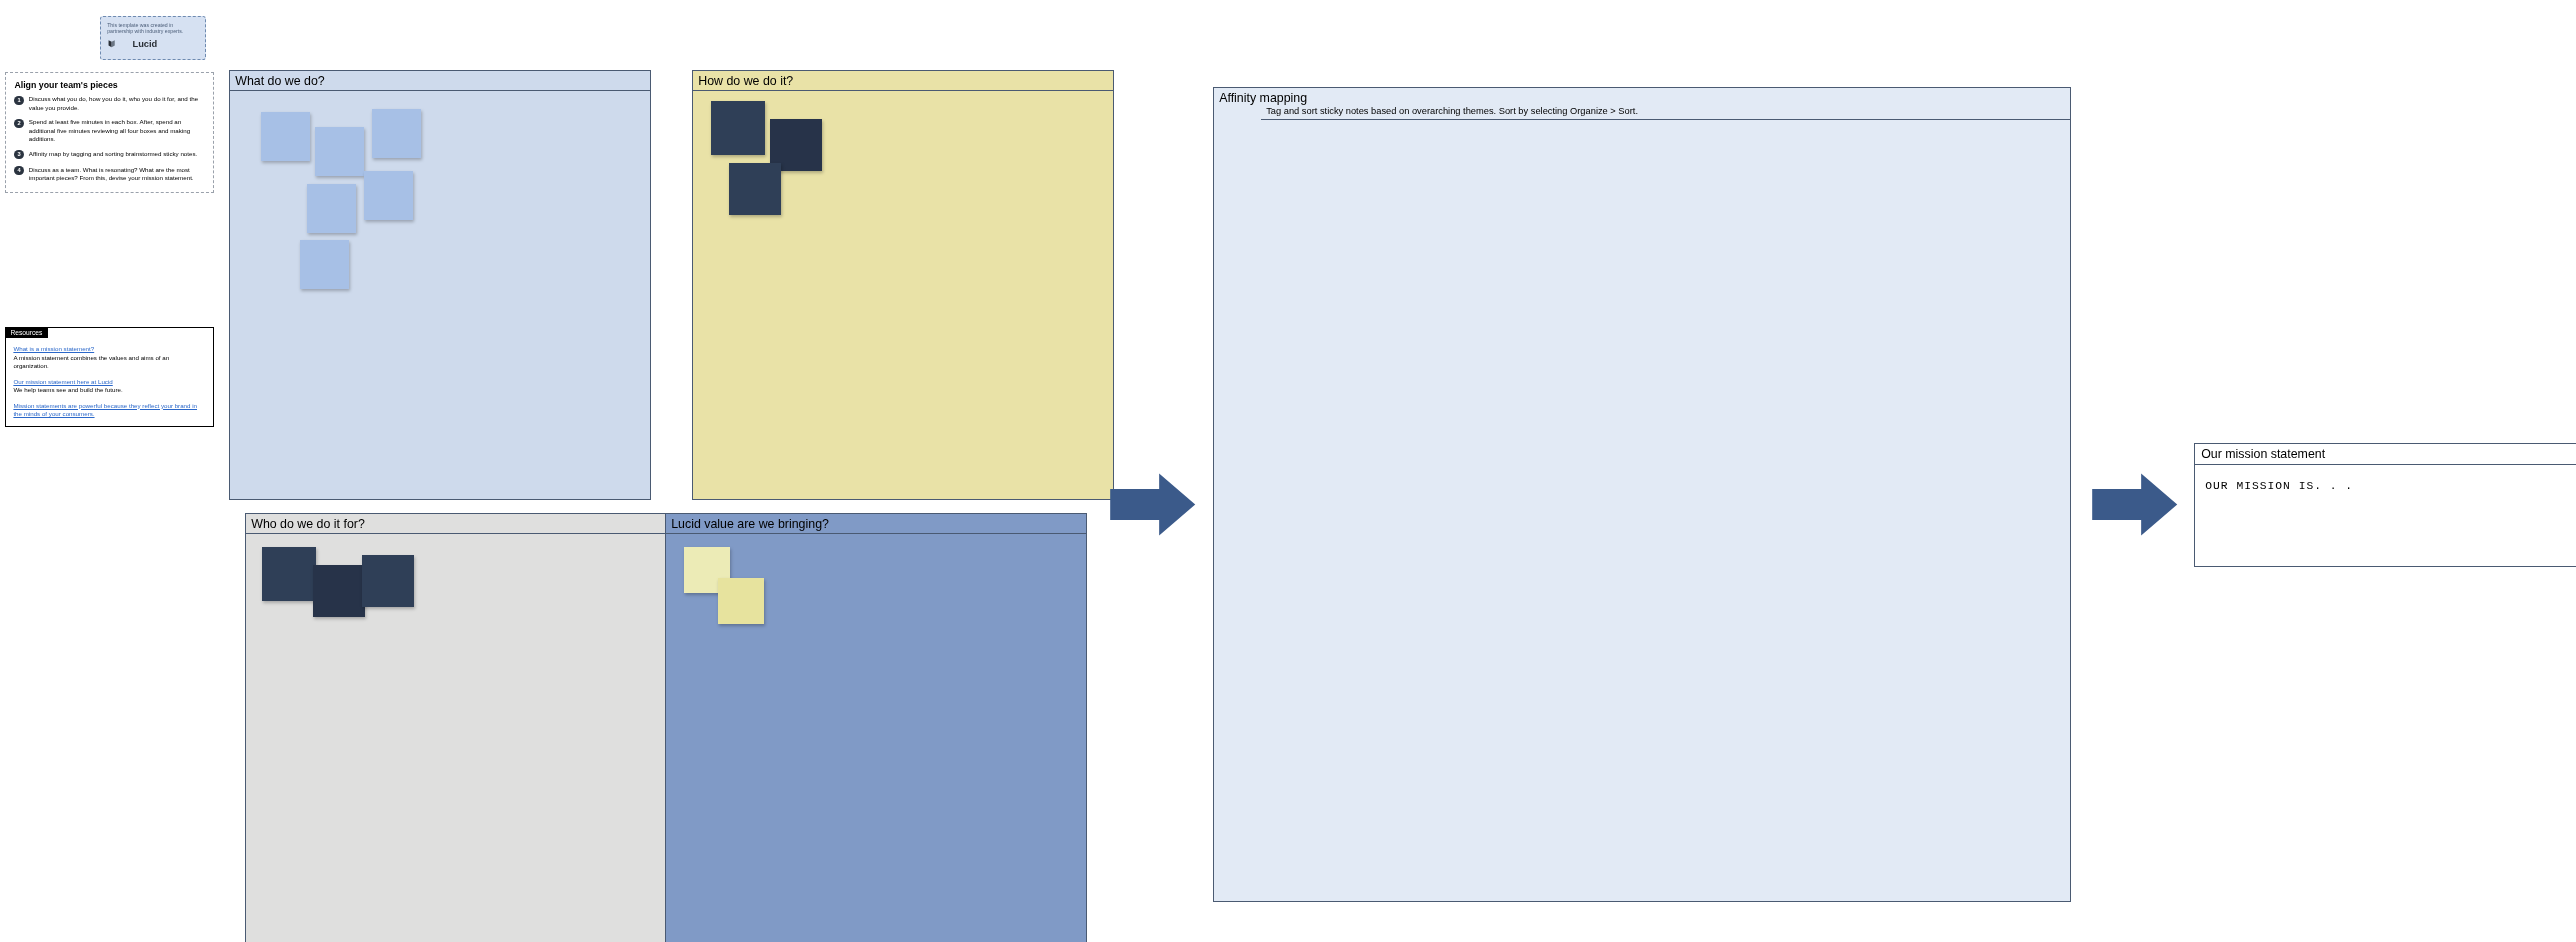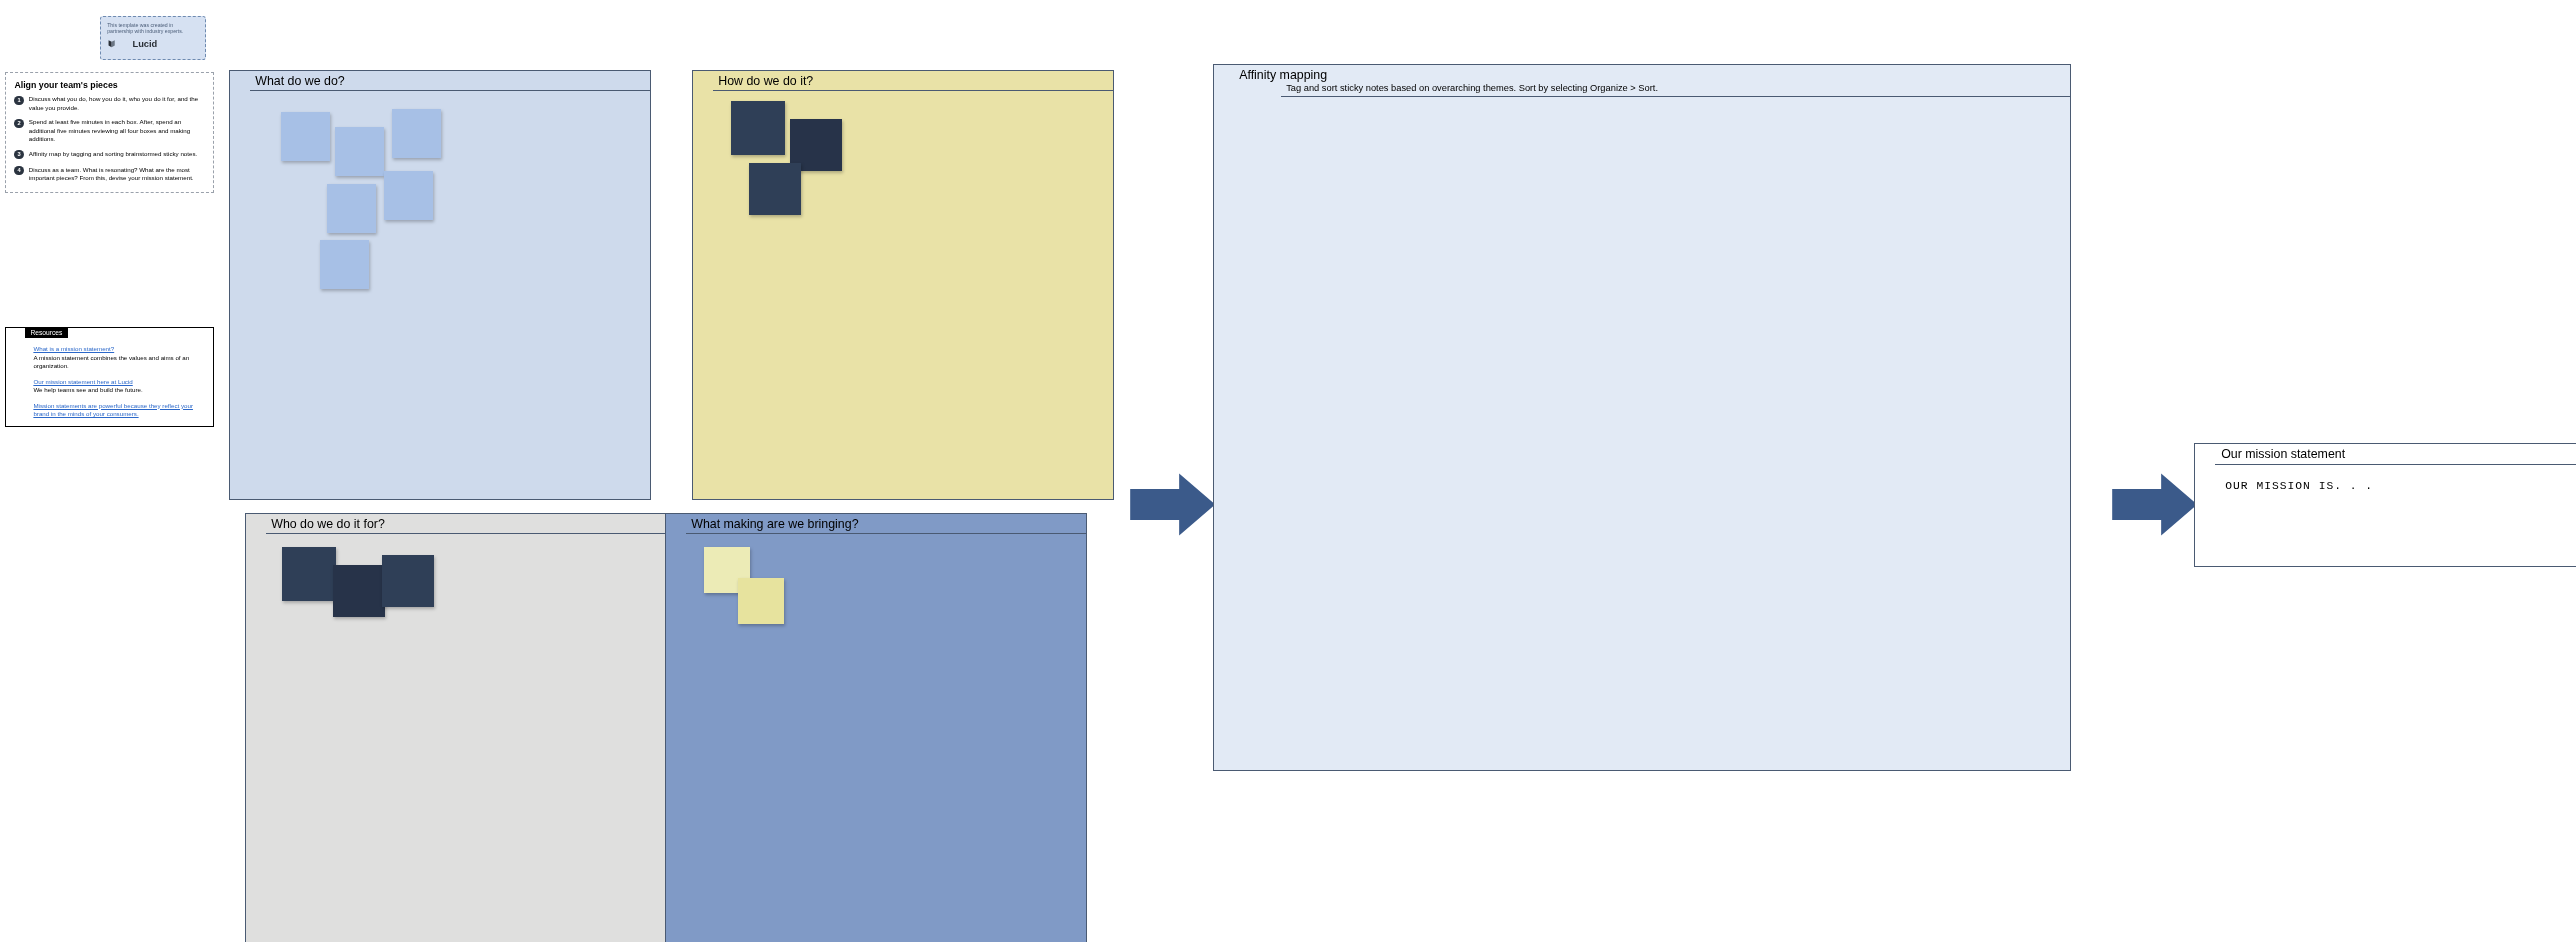--- a/index.html
+++ b/index.html
@@ -9,21 +9,21 @@
     background: #ffffff;
     font-family: "Helvetica Neue", Arial, sans-serif;
     font-size: 5.2px;
     color: #000;
   }
   #canvas {
     position: relative;
     width: 3033px;
     height: 942px;
   }
-  .abs { position: absolute; padding-left: 20px; }
+  .abs { position: absolute; }
 
   
   .lucid-badge {
     left: 100px; top: 15.5px;
     width: 106px; height: 44px;
     background: #d6e1f2;
     border: 1px dashed #6e8ab0;
     border-radius: 3.1px;
     padding: 5.2px 6.2px 3.1px 6.2px;
   }
@@ -258,34 +258,34 @@
   <div class="abs panel gray" style="left:229px; top:513px; width:422px; height:430px;">
     <div class="header">Who do we do it for?</div>
     <div class="body" style="height:410px;">
       <div class="sticky navy" style="left:15.5px;  top:13px; width:54px; height:54px;"></div>
       <div class="sticky darknavy" style="left:67px; top:31px; width:52px; height:52px;"></div>
       <div class="sticky navy" style="left:116px; top:20.6px; width:52px; height:52px;"></div>
     </div>
   </div>
 
   <div class="abs panel slate" style="left:665px; top:513px; width:422px; height:430px;">
-    <div class="header">What making are we bringing?</div>
+    <div class="header">Lucid value are we bringing?</div>
     <div class="body" style="height:410px;">
       <div class="sticky lemon" style="left:18px; top:13px; width:46px; height:46px;"></div>
       <div class="sticky lemon2" style="left:52px; top:44px; width:46px; height:46px;"></div>
     </div>
   </div>
 
   <div class="abs arrow" style="left:1110px; top:471px;">
     <svg width="88" height="67" viewBox="0 0 170 130">
       <polygon points="0,35 95,35 95,5 165,65 95,125 95,95 0,95" fill="#3b5a8a"></polygon>
     </svg>
   </div>
 
-  <div class="abs panel light" style="left:1213px; top:64px; width:858px; height:707px;">
+  <div class="abs panel light" style="left:1213px; top:87px; width:858px; height:815px;">
     <div class="header" style="border-bottom:none; padding-bottom:0;">Affinity mapping</div>
     <div class="affinity-sub" style="border-bottom:0.5px solid #4a5a72;">Tag and sort sticky notes based on overarching themes. Sort by selecting Organize &gt; Sort.</div>
     <div class="body" style="height:835px;"></div>
   </div>
 
   <div class="abs arrow" style="left:2092px; top:471px;">
     <svg width="88" height="67" viewBox="0 0 170 130">
       <polygon points="0,35 95,35 95,5 165,65 95,125 95,95 0,95" fill="#3b5a8a"></polygon>
     </svg>
   </div>

